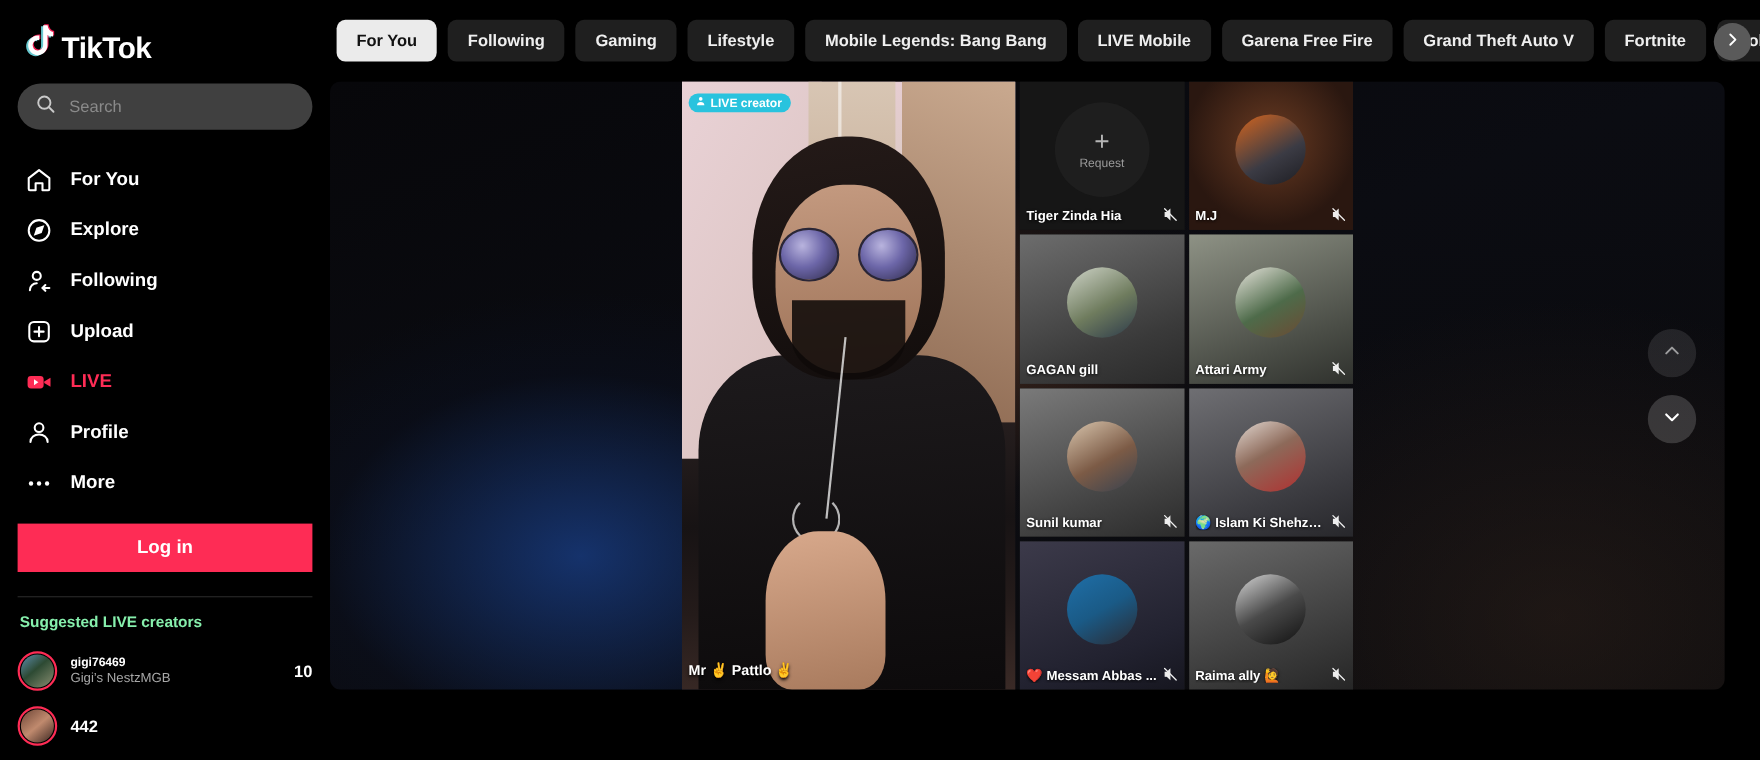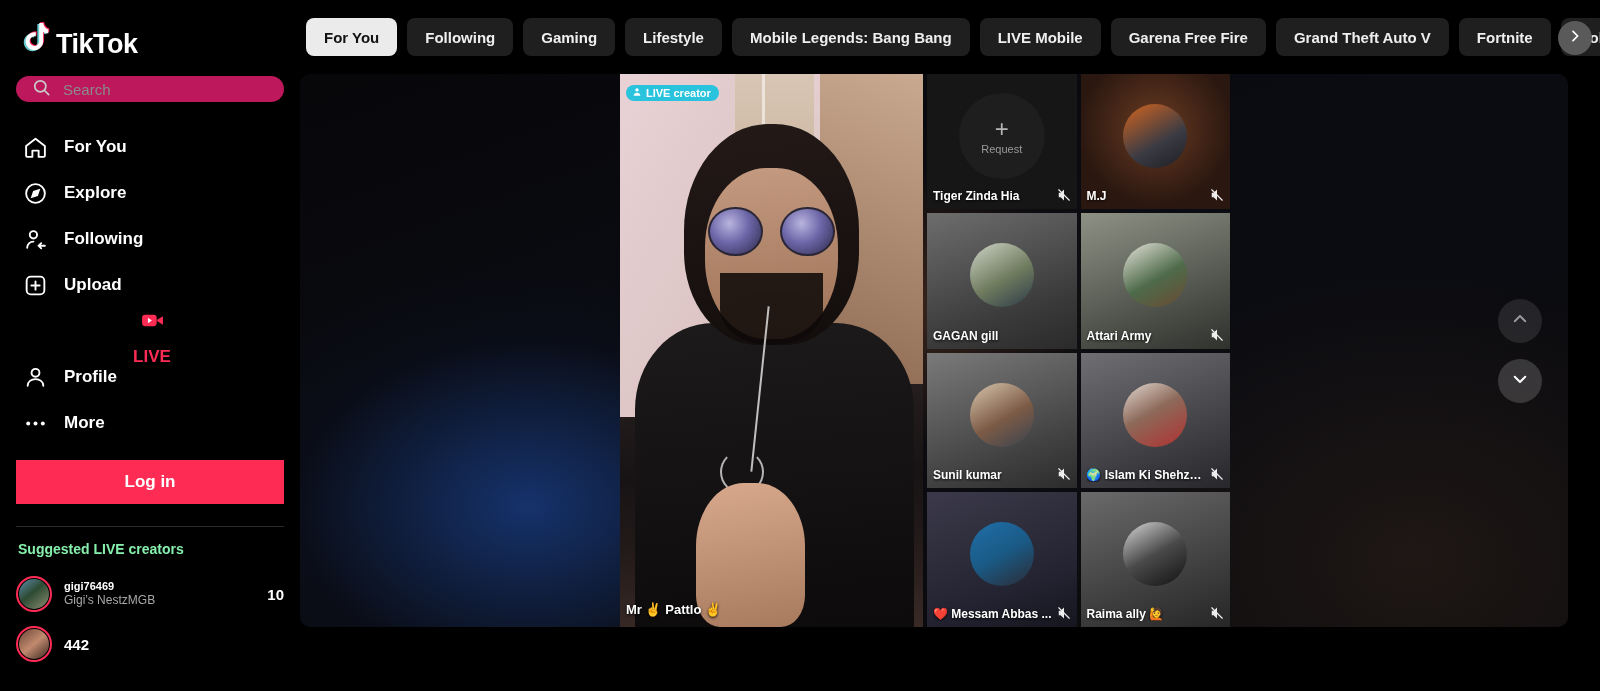--- a/index.html
+++ b/index.html
@@ -16,37 +16,37 @@
   .sidebar {
     position:absolute; left:0; top:0; width:300px; height:691px;
     background:#000; padding:0 16px; z-index:20;
   }
   .logo-row { display:flex; align-items:center; gap:6px; height:76px; padding-left:4px; }
   .logo-note { width:30px; height:34px; position:relative; }
   .logo-word { font-size:27px; font-weight:700; letter-spacing:-0.5px; color:#fff;margin-top:13px; }
 
   .search-box {
     display:flex; align-items:center; gap:12px;
-    height:26px; background:#be185d; border-radius:92px;
+    height:42px; background:#404040; border-radius:92px;
     padding:12px 16px; margin-bottom:16px;
   }
   .search-box input {
     flex:1; background:transparent; border:none; outline:none;
     color:#e8e8e8; font-size:15px; font-family:"Liberation Sans", sans-serif;
   }
   .search-box input::placeholder { color:#8a8a8a; }
 
   .nav { padding-top:6px; }
   .nav-item {
     display:flex; align-items:center; gap:14px;
     height:46px; padding-left:4px; cursor:pointer;
     font-size:17px; font-weight:700; color:#fff;
   }
   .nav-item .ico { width:30px; height:30px; display:flex; align-items:center; justify-content:center; }
-  .nav-item.live { color:#fe2c55;flex-direction:column; }
+  .nav-item.live { color:#fe2c55; }
 
   .login-btn {
     display:block; width:100%; height:44px; margin-top:14px;
     background:#fe2c55; color:#fff; border:none; border-radius:0;
     font-size:17px; font-weight:700; cursor:pointer;
     font-family:"Liberation Sans", sans-serif;
   }
 
   .divider { height:1px; background:#2a2a2a; margin:22px 0 14px 0; }
   .section-title { font-size:14px; color:#86efac; font-weight:600; margin-bottom:12px; padding-left:2px; }

